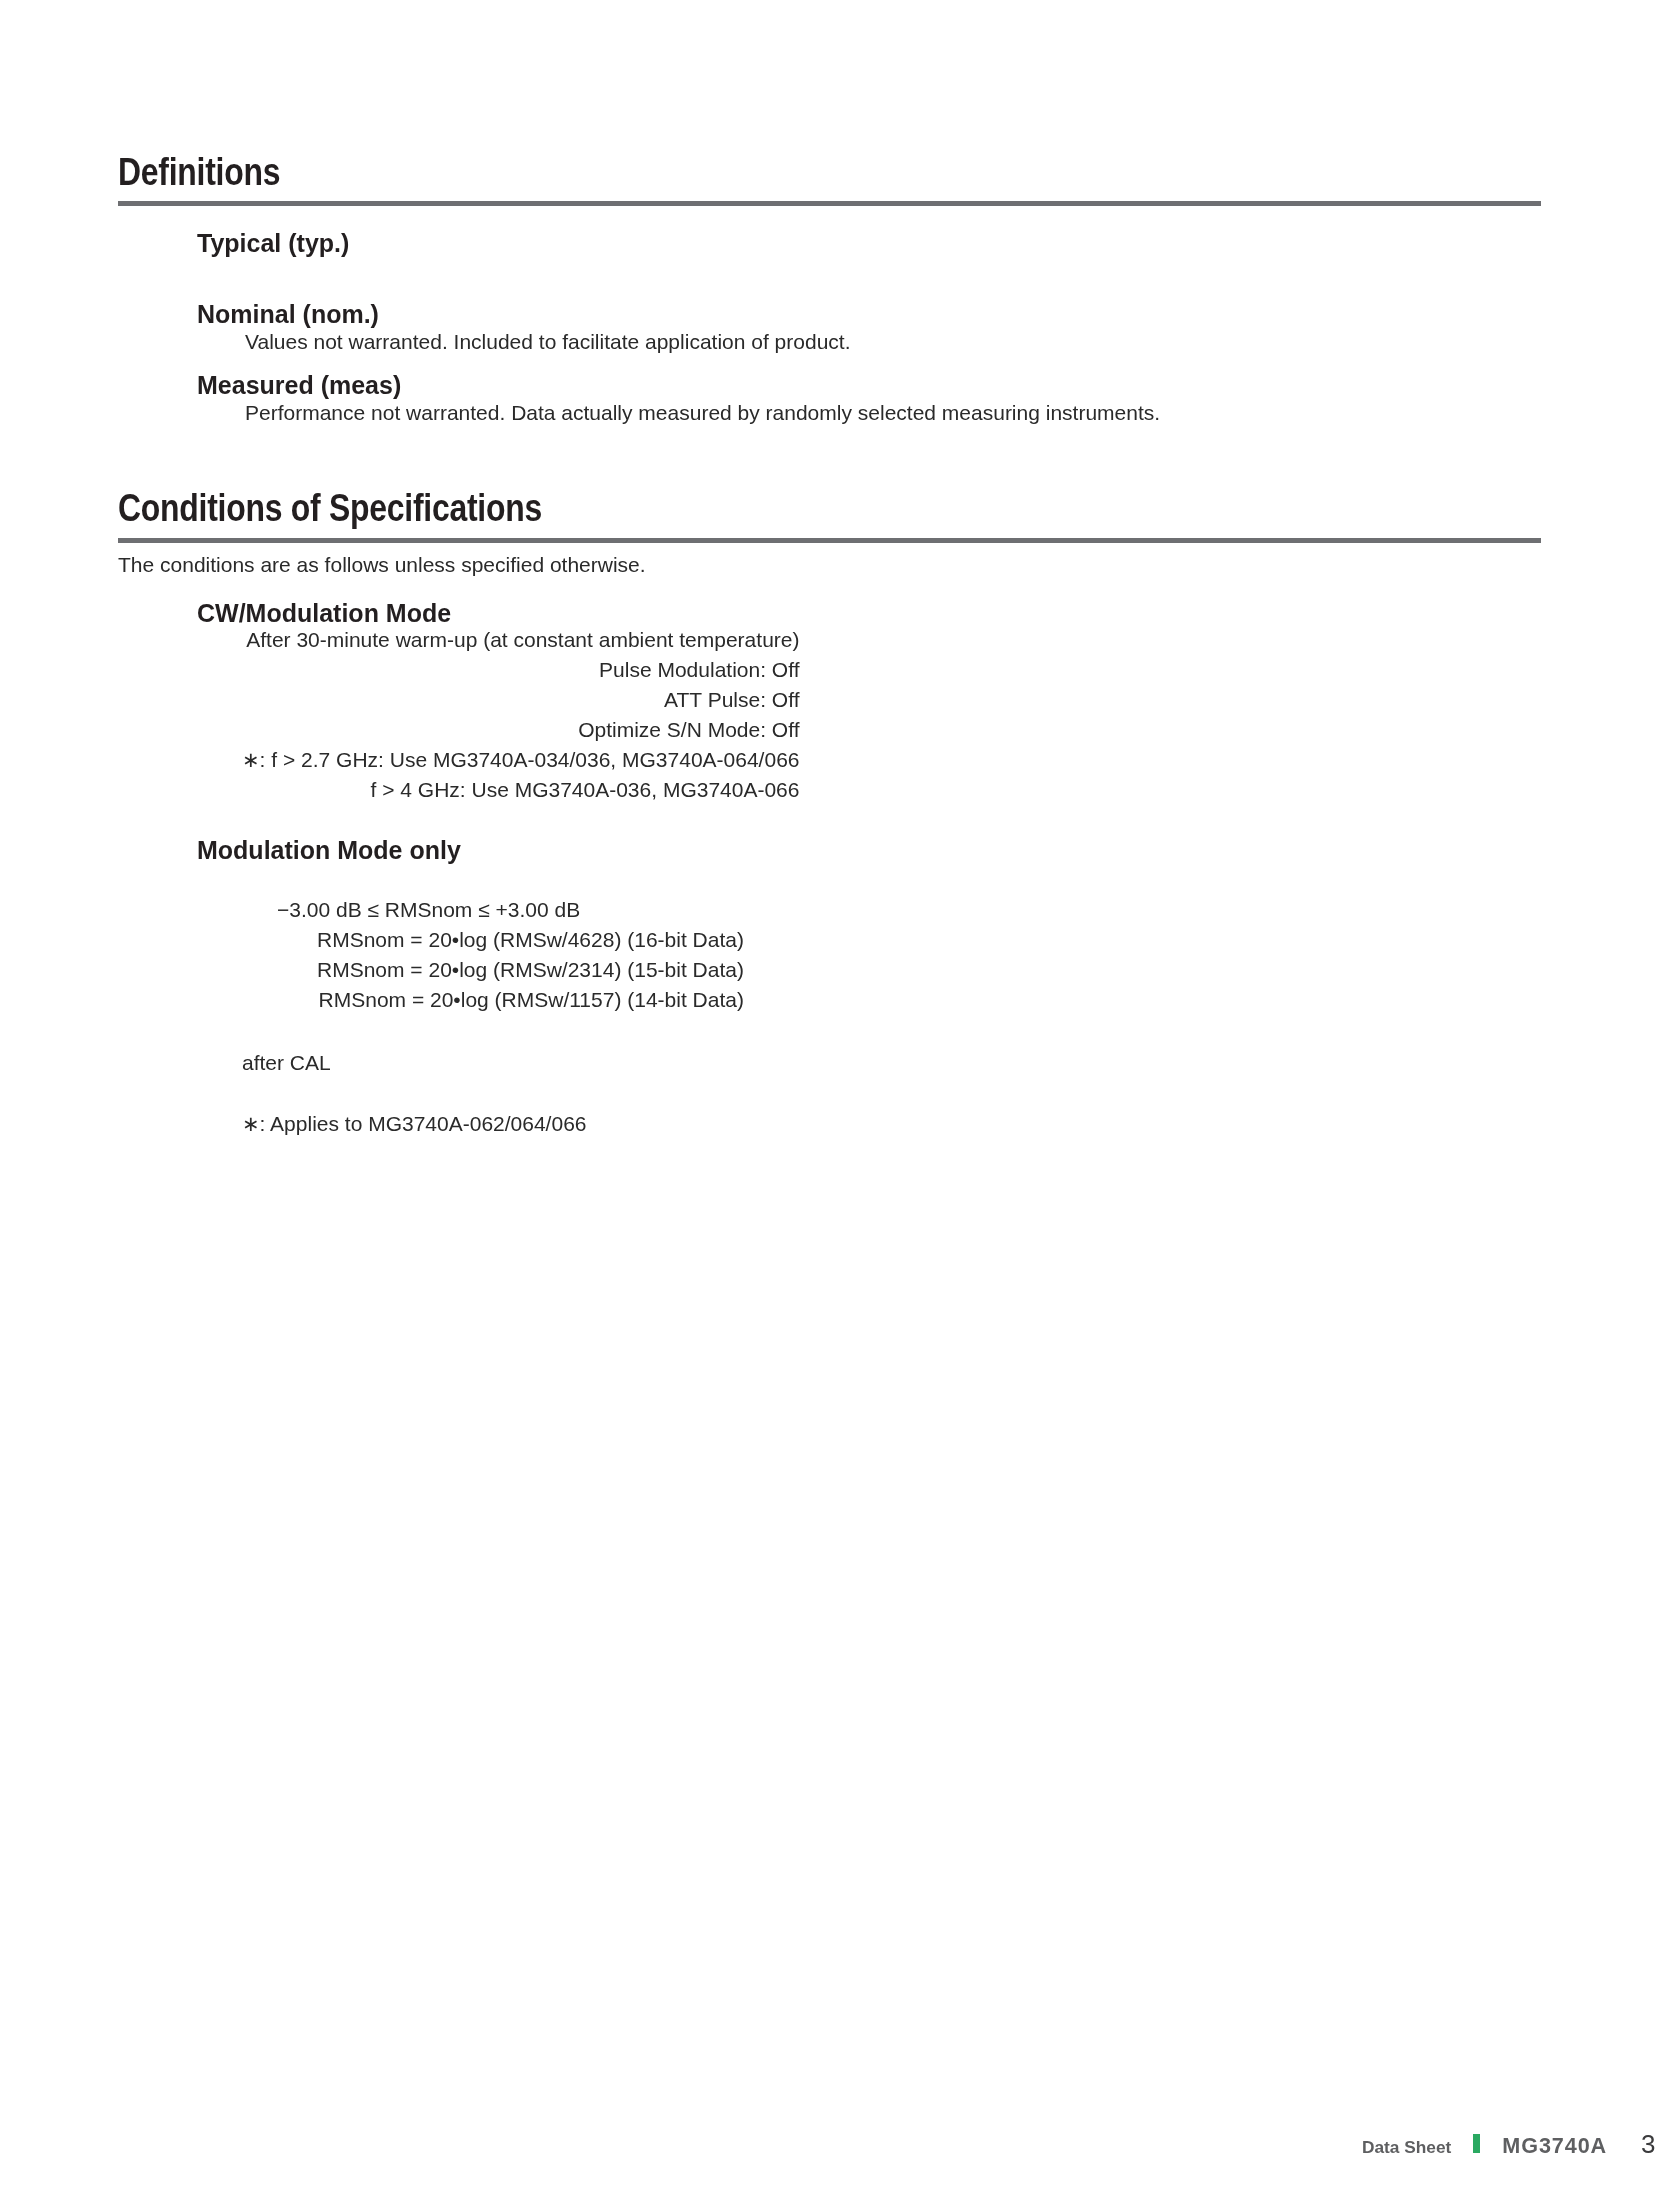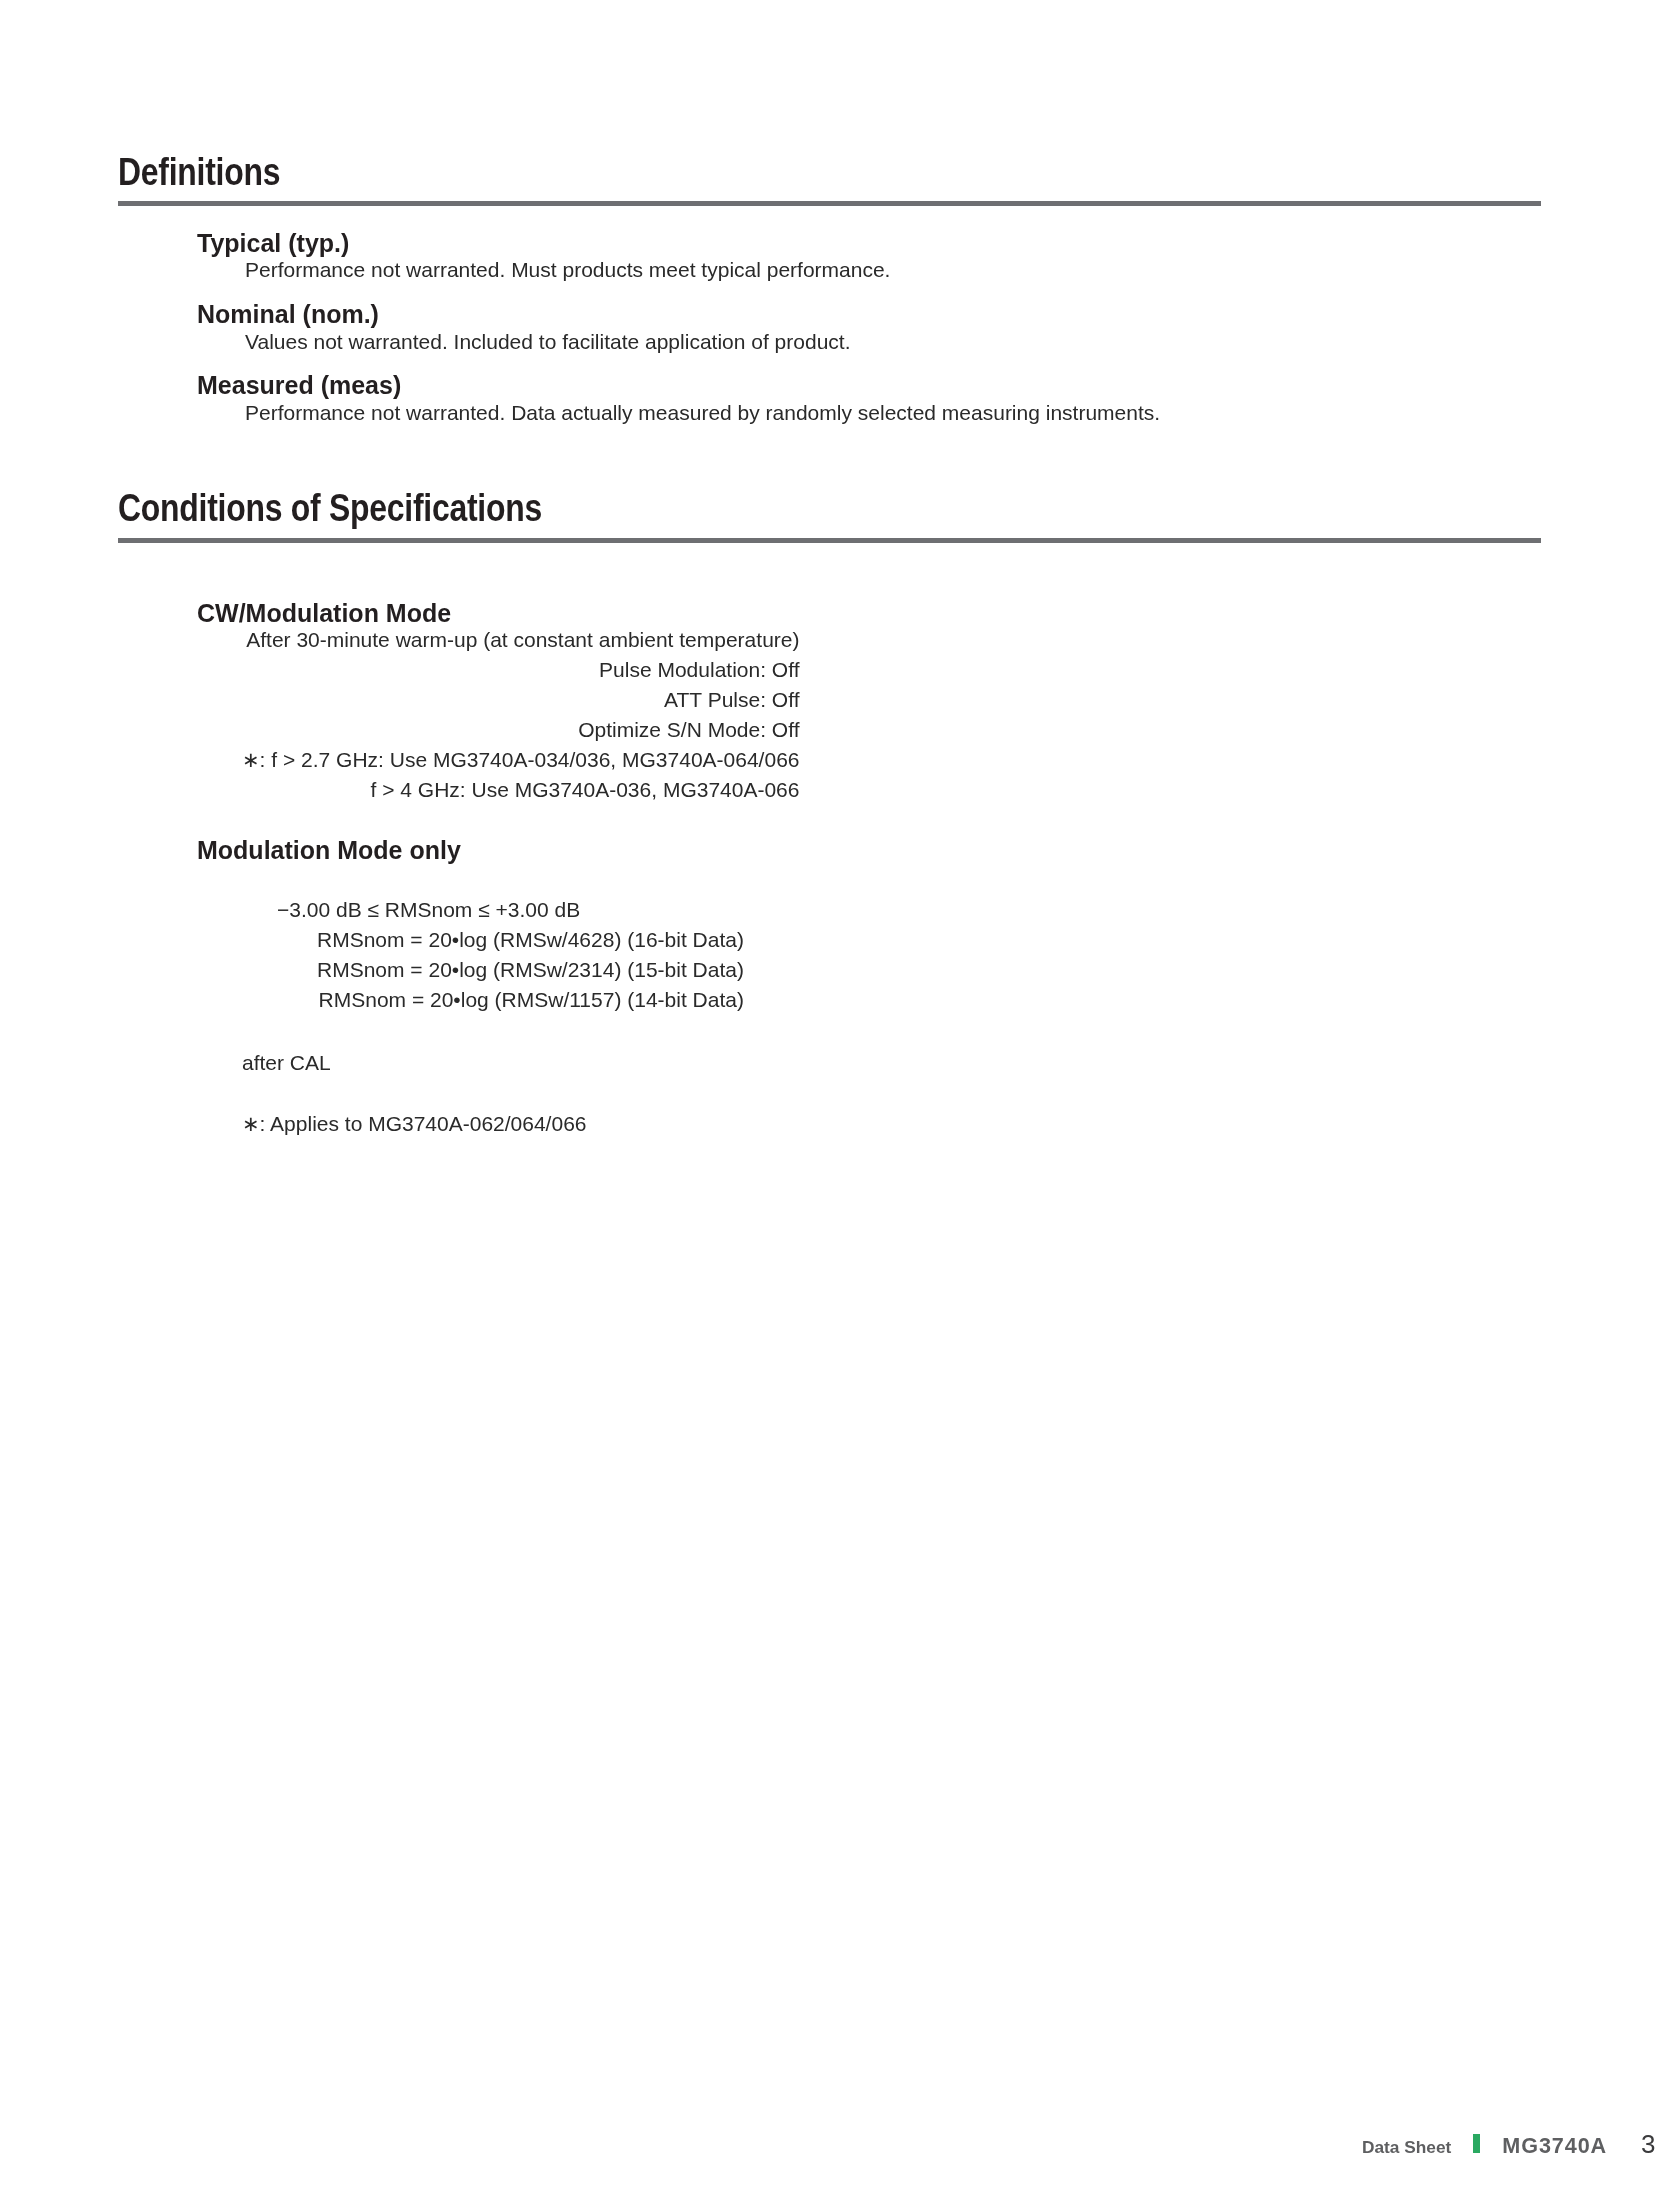--- a/index.html
+++ b/index.html
@@ -92,30 +92,30 @@
 </style>
 </head>
 <body>
 
 <div class="page">
 
   <h1 class="h1" style="top:153px">Definitions</h1>
   <div class="rule" style="top:201px"></div>
 
   <h3 class="subhead" style="top:228px">Typical (typ.)</h3>
-  <div class="body-line" style="left:245px; top:255px">Performance not warranted. Must products meet typical performance.</div>
 
   <h3 class="subhead" style="top:299px">Nominal (nom.)</h3>
   <div class="body-line" style="left:245px; top:327px">Values not warranted. Included to facilitate application of product.</div>
 
   <h3 class="subhead" style="top:370px">Measured (meas)</h3>
   <div class="body-line" style="left:245px; top:398px">Performance not warranted. Data actually measured by randomly selected measuring instruments.</div>
 
   <h1 class="h1" style="top:489px">Conditions of Specifications</h1>
   <div class="rule" style="top:538px"></div>
+  <div class="body-line" style="left:118px; top:550px">The conditions are as follows unless specified otherwise.</div>
 
   <h3 class="subhead" style="top:598px">CW/Modulation Mode</h3>
   <div class="line-group" style="left:242px; top:625px">
     <div>After 30-minute warm-up (at constant ambient temperature)</div>
     <div>Pulse Modulation: Off</div>
     <div>ATT Pulse: Off</div>
     <div>Optimize S/N Mode: Off</div>
     <div>∗: f &gt; 2.7 GHz: Use MG3740A-034/036, MG3740A-064/066</div>
     <div class="indent">f &gt; 4 GHz: Use MG3740A-036, MG3740A-066</div>
   </div>

